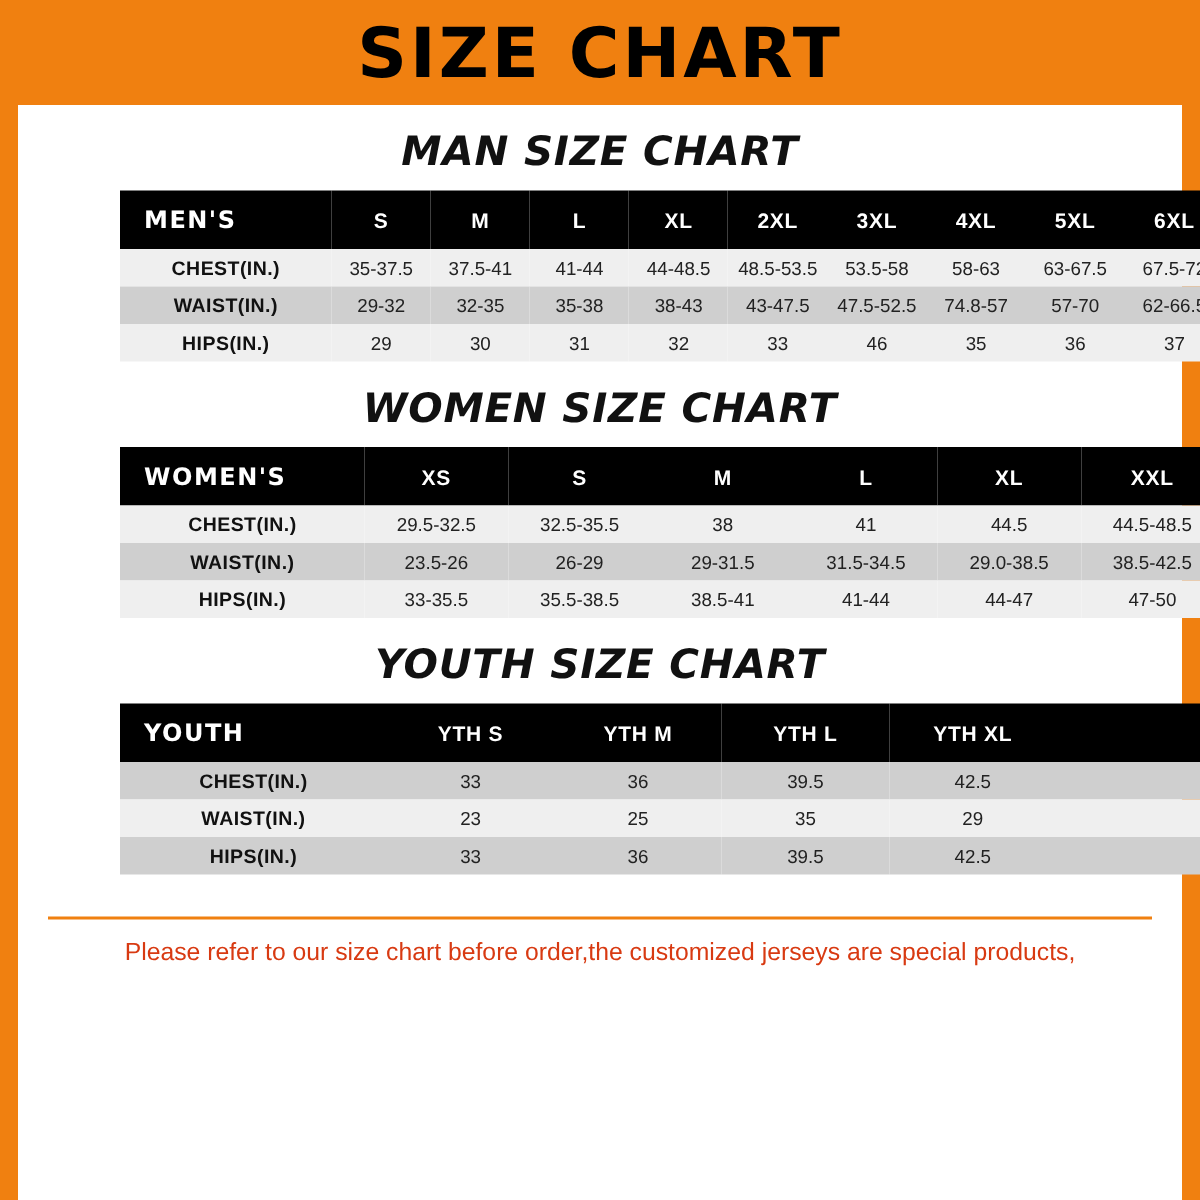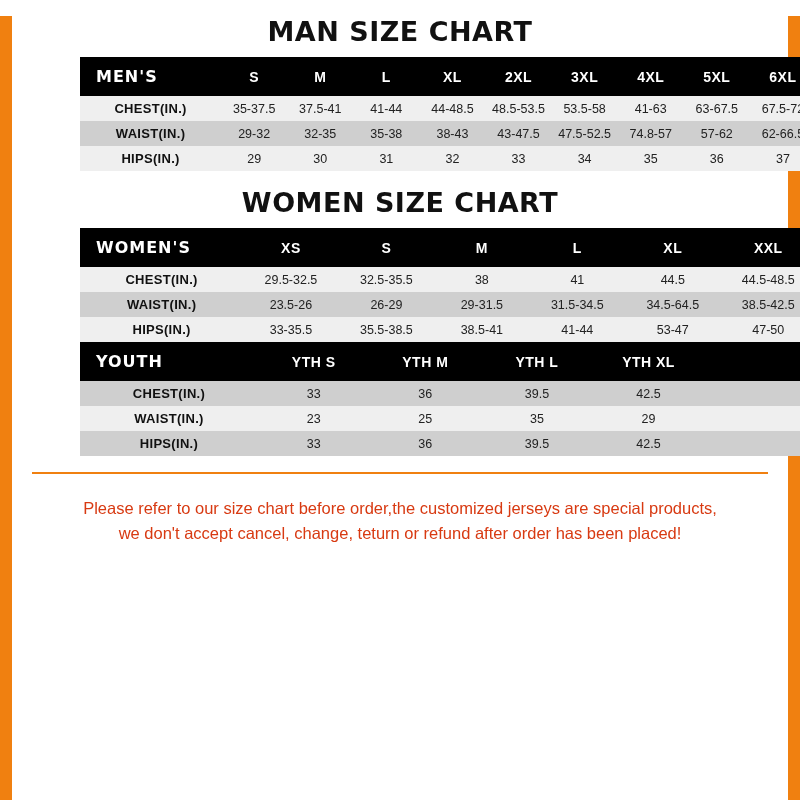--- a/index.html
+++ b/index.html
@@ -42,20 +42,21 @@
     box-sizing: border-box;
   }
   .section-title {
     text-align: center;
     font-family: "DejaVu Sans", sans-serif;
     font-weight: bold;
     font-size: 27px;
     color: #111111;
     letter-spacing: 0.5px;
     margin: 16px 0 10px 0;
+    font-style: italic;
   }
   table.size-table {
     width: 100%;
     border-collapse: collapse;
     table-layout: fixed;
     margin-left: 48px;
   }
   table.size-table th,
   table.size-table td {
     text-align: center;
@@ -90,36 +91,39 @@
     color: #111111;
     letter-spacing: 0.3px;
     font-weight: bold;
   }
   
   .men-col-0 { width: 17%; }
   .women-col-0 { width: 20%; }
   .youth-col-0 { width: 22%; }
 
   .note {
-    margin-top: 16px;
-    padding: 22px 6px 0 6px;
+    margin-top: 28px;
+    padding: 10px 6px 0 6px;
     border-top: 2px solid #f08010;
     color: #d83a12;
     font-size: 16.5px;
     line-height: 1.5;
     text-align: center;
     font-family: "Liberation Sans", sans-serif;
   }
   .note div { white-space: nowrap; }
 </style>
 </head>
 <body>
 
 <div class="page">
 
+  <div class="banner">
+    <div class="banner-title">SIZE CHART</div>
+  </div>
 
   <div class="content">
 
     <div class="section-title">MAN SIZE CHART</div>
     <table class="size-table">
       <thead>
         <tr>
           <th class="corner men-col-0">MEN'S</th>
           <th>S</th>
           <th>M</th>
@@ -134,44 +138,44 @@
       </thead>
       <tbody>
         <tr class="alt-light">
           <td class="rowlabel">CHEST(IN.)</td>
           <td>35-37.5</td>
           <td>37.5-41</td>
           <td>41-44</td>
           <td>44-48.5</td>
           <td>48.5-53.5</td>
           <td>53.5-58</td>
-          <td>41-63</td>
+          <td>58-63</td>
           <td>63-67.5</td>
           <td>67.5-72</td>
         </tr>
         <tr class="alt-dark">
           <td class="rowlabel">WAIST(IN.)</td>
           <td>29-32</td>
           <td>32-35</td>
           <td>35-38</td>
           <td>38-43</td>
           <td>43-47.5</td>
           <td>47.5-52.5</td>
           <td>74.8-57</td>
-          <td>57-62</td>
+          <td>57-70</td>
           <td>62-66.5</td>
         </tr>
         <tr class="alt-light">
           <td class="rowlabel">HIPS(IN.)</td>
           <td>29</td>
           <td>30</td>
           <td>31</td>
           <td>32</td>
           <td>33</td>
-          <td>34</td>
+          <td>46</td>
           <td>35</td>
           <td>36</td>
           <td>37</td>
         </tr>
       </tbody>
     </table>
 
     <div class="section-title">WOMEN SIZE CHART</div>
     <table class="size-table">
       <thead>
@@ -194,35 +198,36 @@
           <td>41</td>
           <td>44.5</td>
           <td>44.5-48.5</td>
         </tr>
         <tr class="alt-dark">
           <td class="rowlabel">WAIST(IN.)</td>
           <td>23.5-26</td>
           <td>26-29</td>
           <td>29-31.5</td>
           <td>31.5-34.5</td>
-          <td>34.5-64.5</td>
+          <td>29.0-38.5</td>
           <td>38.5-42.5</td>
         </tr>
         <tr class="alt-light">
           <td class="rowlabel">HIPS(IN.)</td>
           <td>33-35.5</td>
           <td>35.5-38.5</td>
           <td>38.5-41</td>
           <td>41-44</td>
-          <td>53-47</td>
+          <td>44-47</td>
           <td>47-50</td>
         </tr>
       </tbody>
     </table>
 
+    <div class="section-title">YOUTH SIZE CHART</div>
     <table class="size-table">
       <thead>
         <tr>
           <th class="corner youth-col-0">YOUTH</th>
           <th>YTH S</th>
           <th>YTH M</th>
           <th>YTH L</th>
           <th>YTH XL</th>
           <th></th>
         </tr>
@@ -250,17 +255,16 @@
           <td>36</td>
           <td>39.5</td>
           <td>42.5</td>
           <td></td>
         </tr>
       </tbody>
     </table>
 
     <div class="note">
       <div>Please refer to our size chart before order,the customized jerseys are special products,</div>
-      <div>we don't accept cancel, change, teturn or refund after order has been placed!</div>
     </div>
 
   </div>
 </div>
 
 </body></html>

